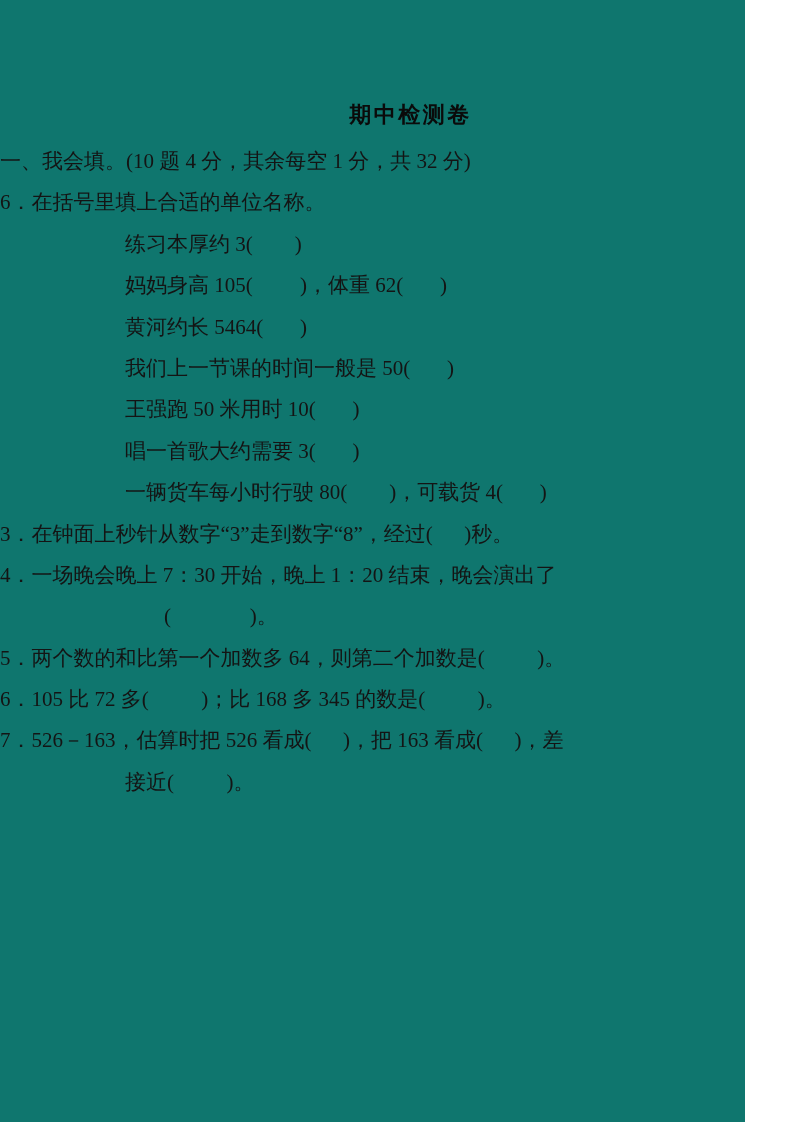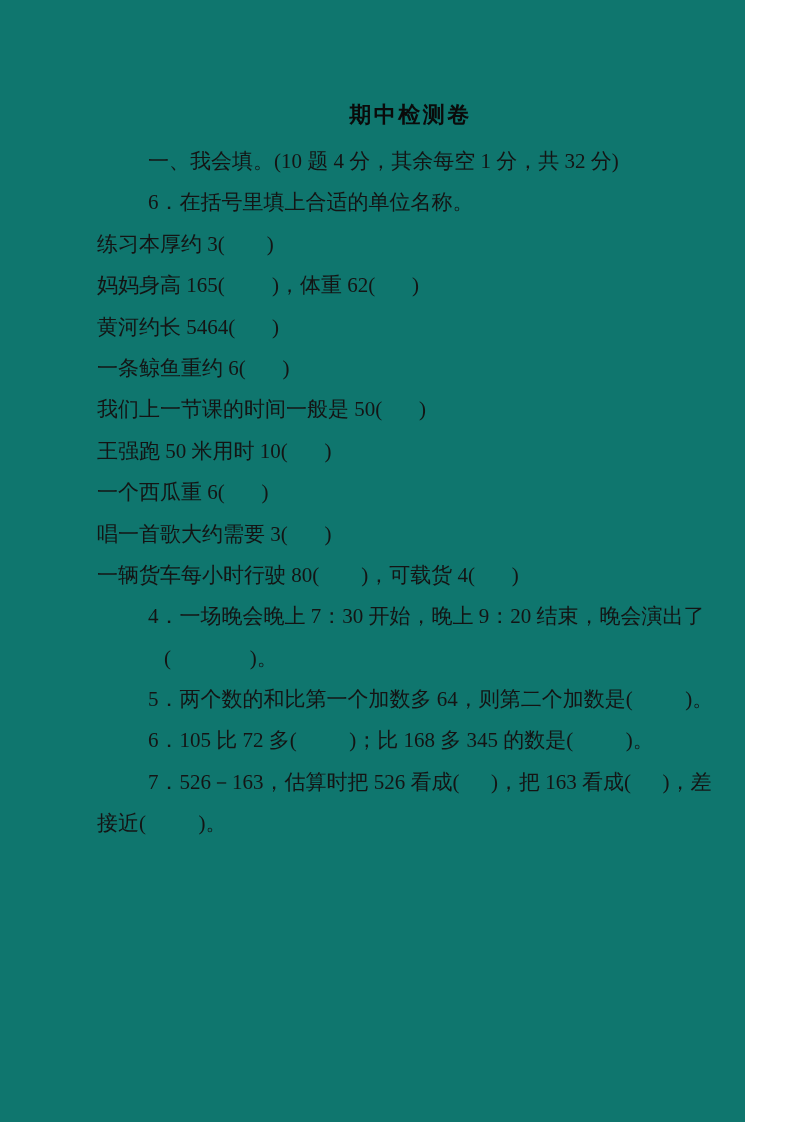--- a/index.html
+++ b/index.html
@@ -37,50 +37,49 @@
     width: 793px;
     font-family: "Liberation Serif", "DejaVu Serif", serif;
     font-size: 21px;
     color: #141414;
   }
   .line {
     height: 41.4px;
     line-height: 41.4px;
     white-space: pre;
   }
-  .ind0 { padding-left: 148px; }  
-  .ind1 { padding-left: 97px; }  
+  .ind0 { }  
+  .ind1 { padding-left: 97px; margin-left: 28px; }  
   .indp { padding-left: 164px; }  
 </style>
 </head>
 <body>
 
 <div class="page">
 
   <div class="title">期中检测卷</div>
 
   <div class="body-lines">
 
     <div class="line ind0">一、我会填。(10 题 4 分，其余每空 1 分，共 32 分)</div>
 
     <div class="line ind0">6．在括号里填上合适的单位名称。</div>
 
     <div class="line ind1">练习本厚约 3(        )</div>
-    <div class="line ind1">妈妈身高 165(         )，体重 62(       )</div>
+    <div class="line ind1">妈妈身高 105(         )，体重 62(       )</div>
     <div class="line ind1">黄河约长 5464(       )</div>
-    <div class="line ind1">一条鲸鱼重约 6(       )</div>
     <div class="line ind1">我们上一节课的时间一般是 50(       )</div>
     <div class="line ind1">王强跑 50 米用时 10(       )</div>
-    <div class="line ind1">一个西瓜重 6(       )</div>
     <div class="line ind1">唱一首歌大约需要 3(       )</div>
     <div class="line ind1">一辆货车每小时行驶 80(        )，可载货 4(       )</div>
 
 
+    <div class="line ind0">3．在钟面上秒针从数字“3”走到数字“8”，经过(      )秒。</div>
 
-    <div class="line ind0">4．一场晚会晚上 7：30 开始，晚上 9：20 结束，晚会演出了</div>
+    <div class="line ind0">4．一场晚会晚上 7：30 开始，晚上 1：20 结束，晚会演出了</div>
     <div class="line indp">(               )。</div>
 
     <div class="line ind0">5．两个数的和比第一个加数多 64，则第二个加数是(          )。</div>
 
     <div class="line ind0">6．105 比 72 多(          )；比 168 多 345 的数是(          )。</div>
 
     <div class="line ind0">7．526－163，估算时把 526 看成(      )，把 163 看成(      )，差</div>
     <div class="line ind1">接近(          )。</div>
 
   </div>

